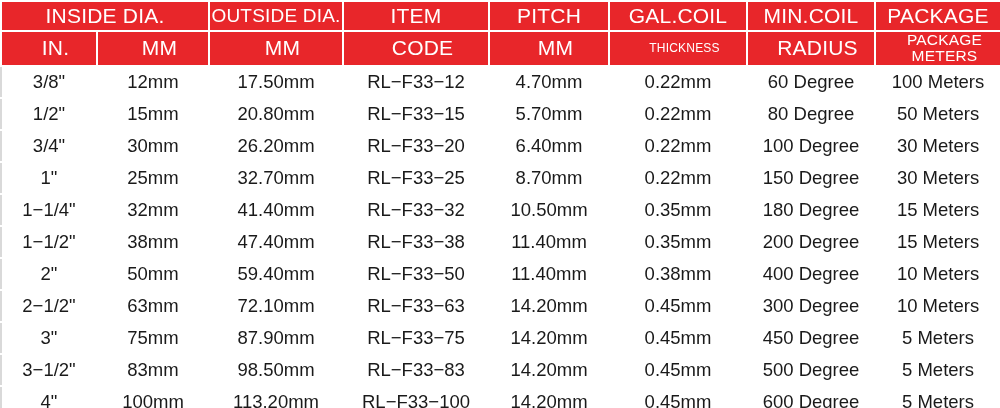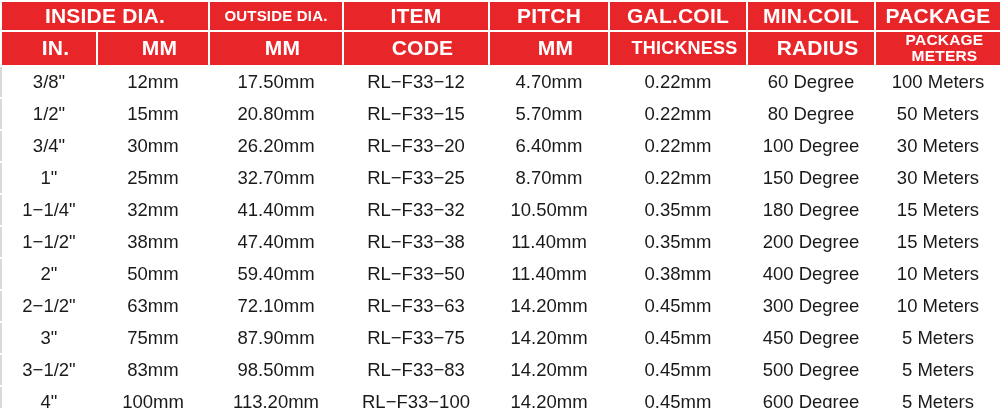--- a/index.html
+++ b/index.html
@@ -33,31 +33,31 @@
   .spec-table td {
     border: 2px solid #ffffff;
     text-align: center;
     vertical-align: middle;
     padding: 0;
   }
 
   thead th {
     background: #e8262a;
     color: #ffffff;
-    font-weight: bold;
+    font-weight: normal;
     letter-spacing: 0.2px;
     line-height: 1.05;
     padding: 2px 2px;
   }
   thead tr.row-a th { height: 28px; }
   thead tr.row-b th { height: 28px; padding-left: 13px; }
 
   .h-big { font-size: 21px; }
-  .h-mid { font-size: 15px; }
-  .h-small { font-size: 18px; }
+  .h-mid { font-size: 19px; }
+  .h-small { font-size: 12px; }
   .h-xsmall { font-size: 15.5px; margin-left: 40px; }
 
   tbody td {
     background: #ffffff;
     border: 2px solid #d9d9d9;
     font-size: 18.5px;
     height: 30px;
     color: #1a1a1a;
   }
   tbody tr td:first-child { border-left: 2px solid #d9d9d9; }

